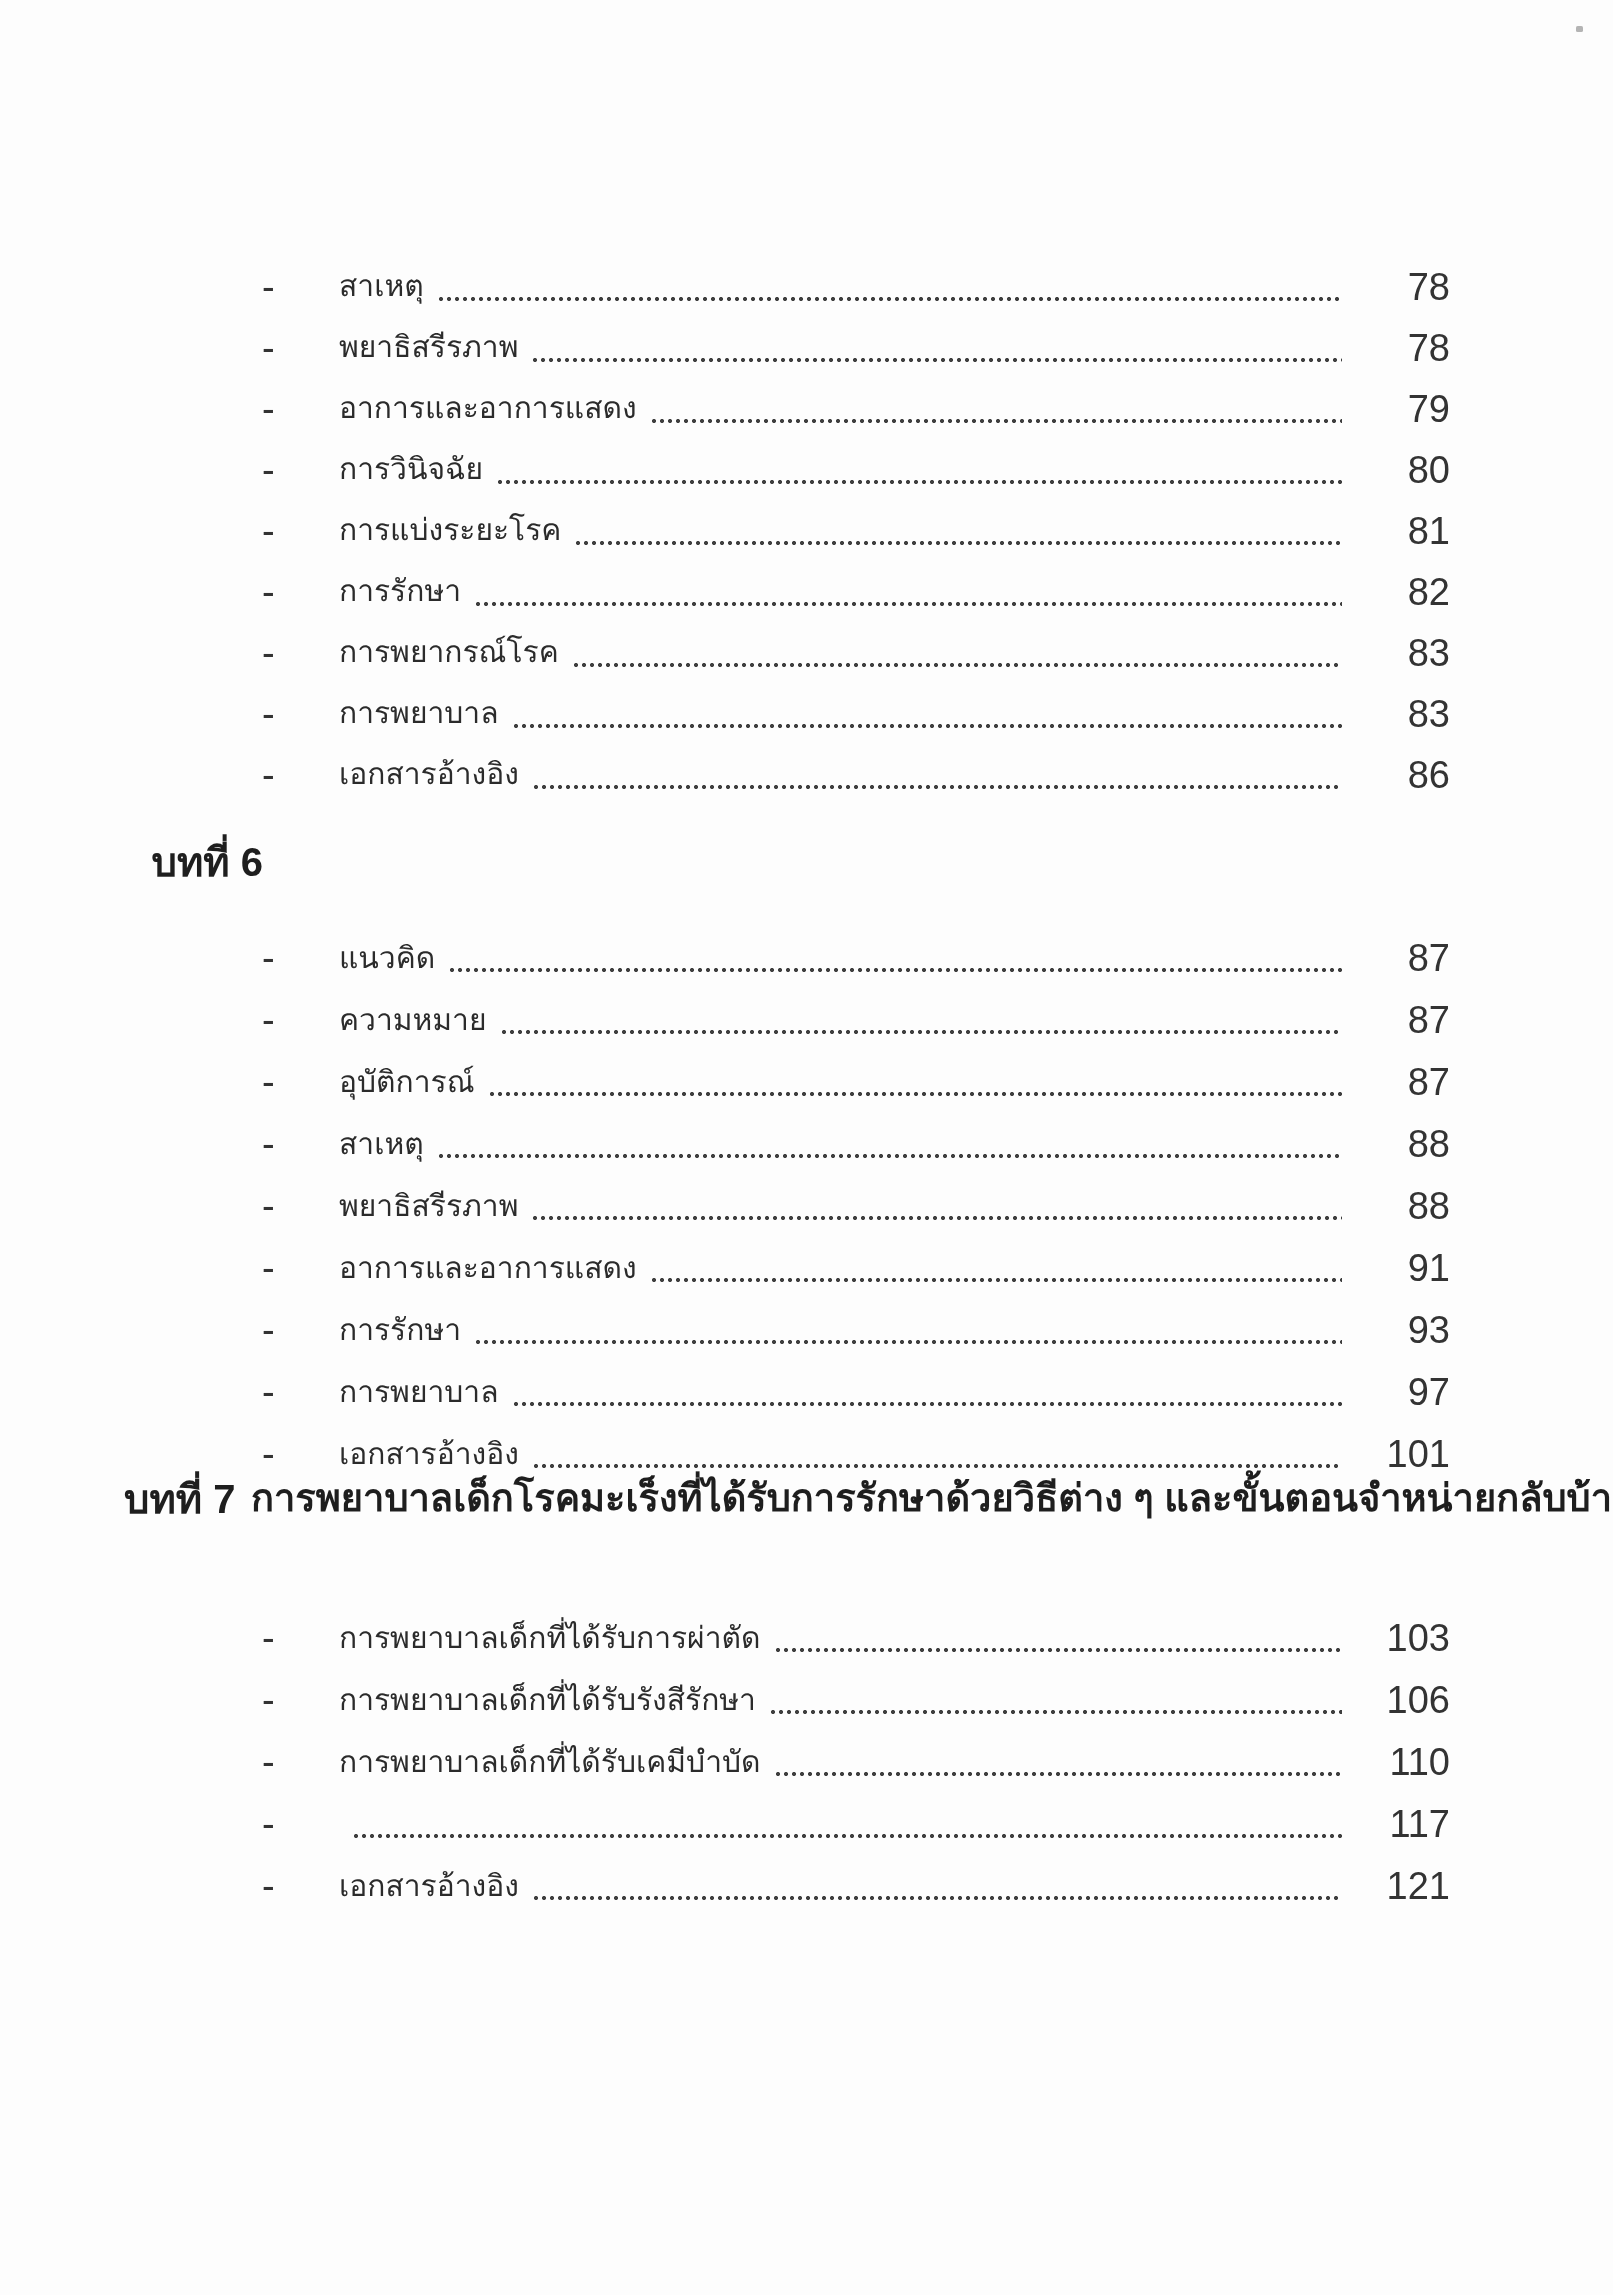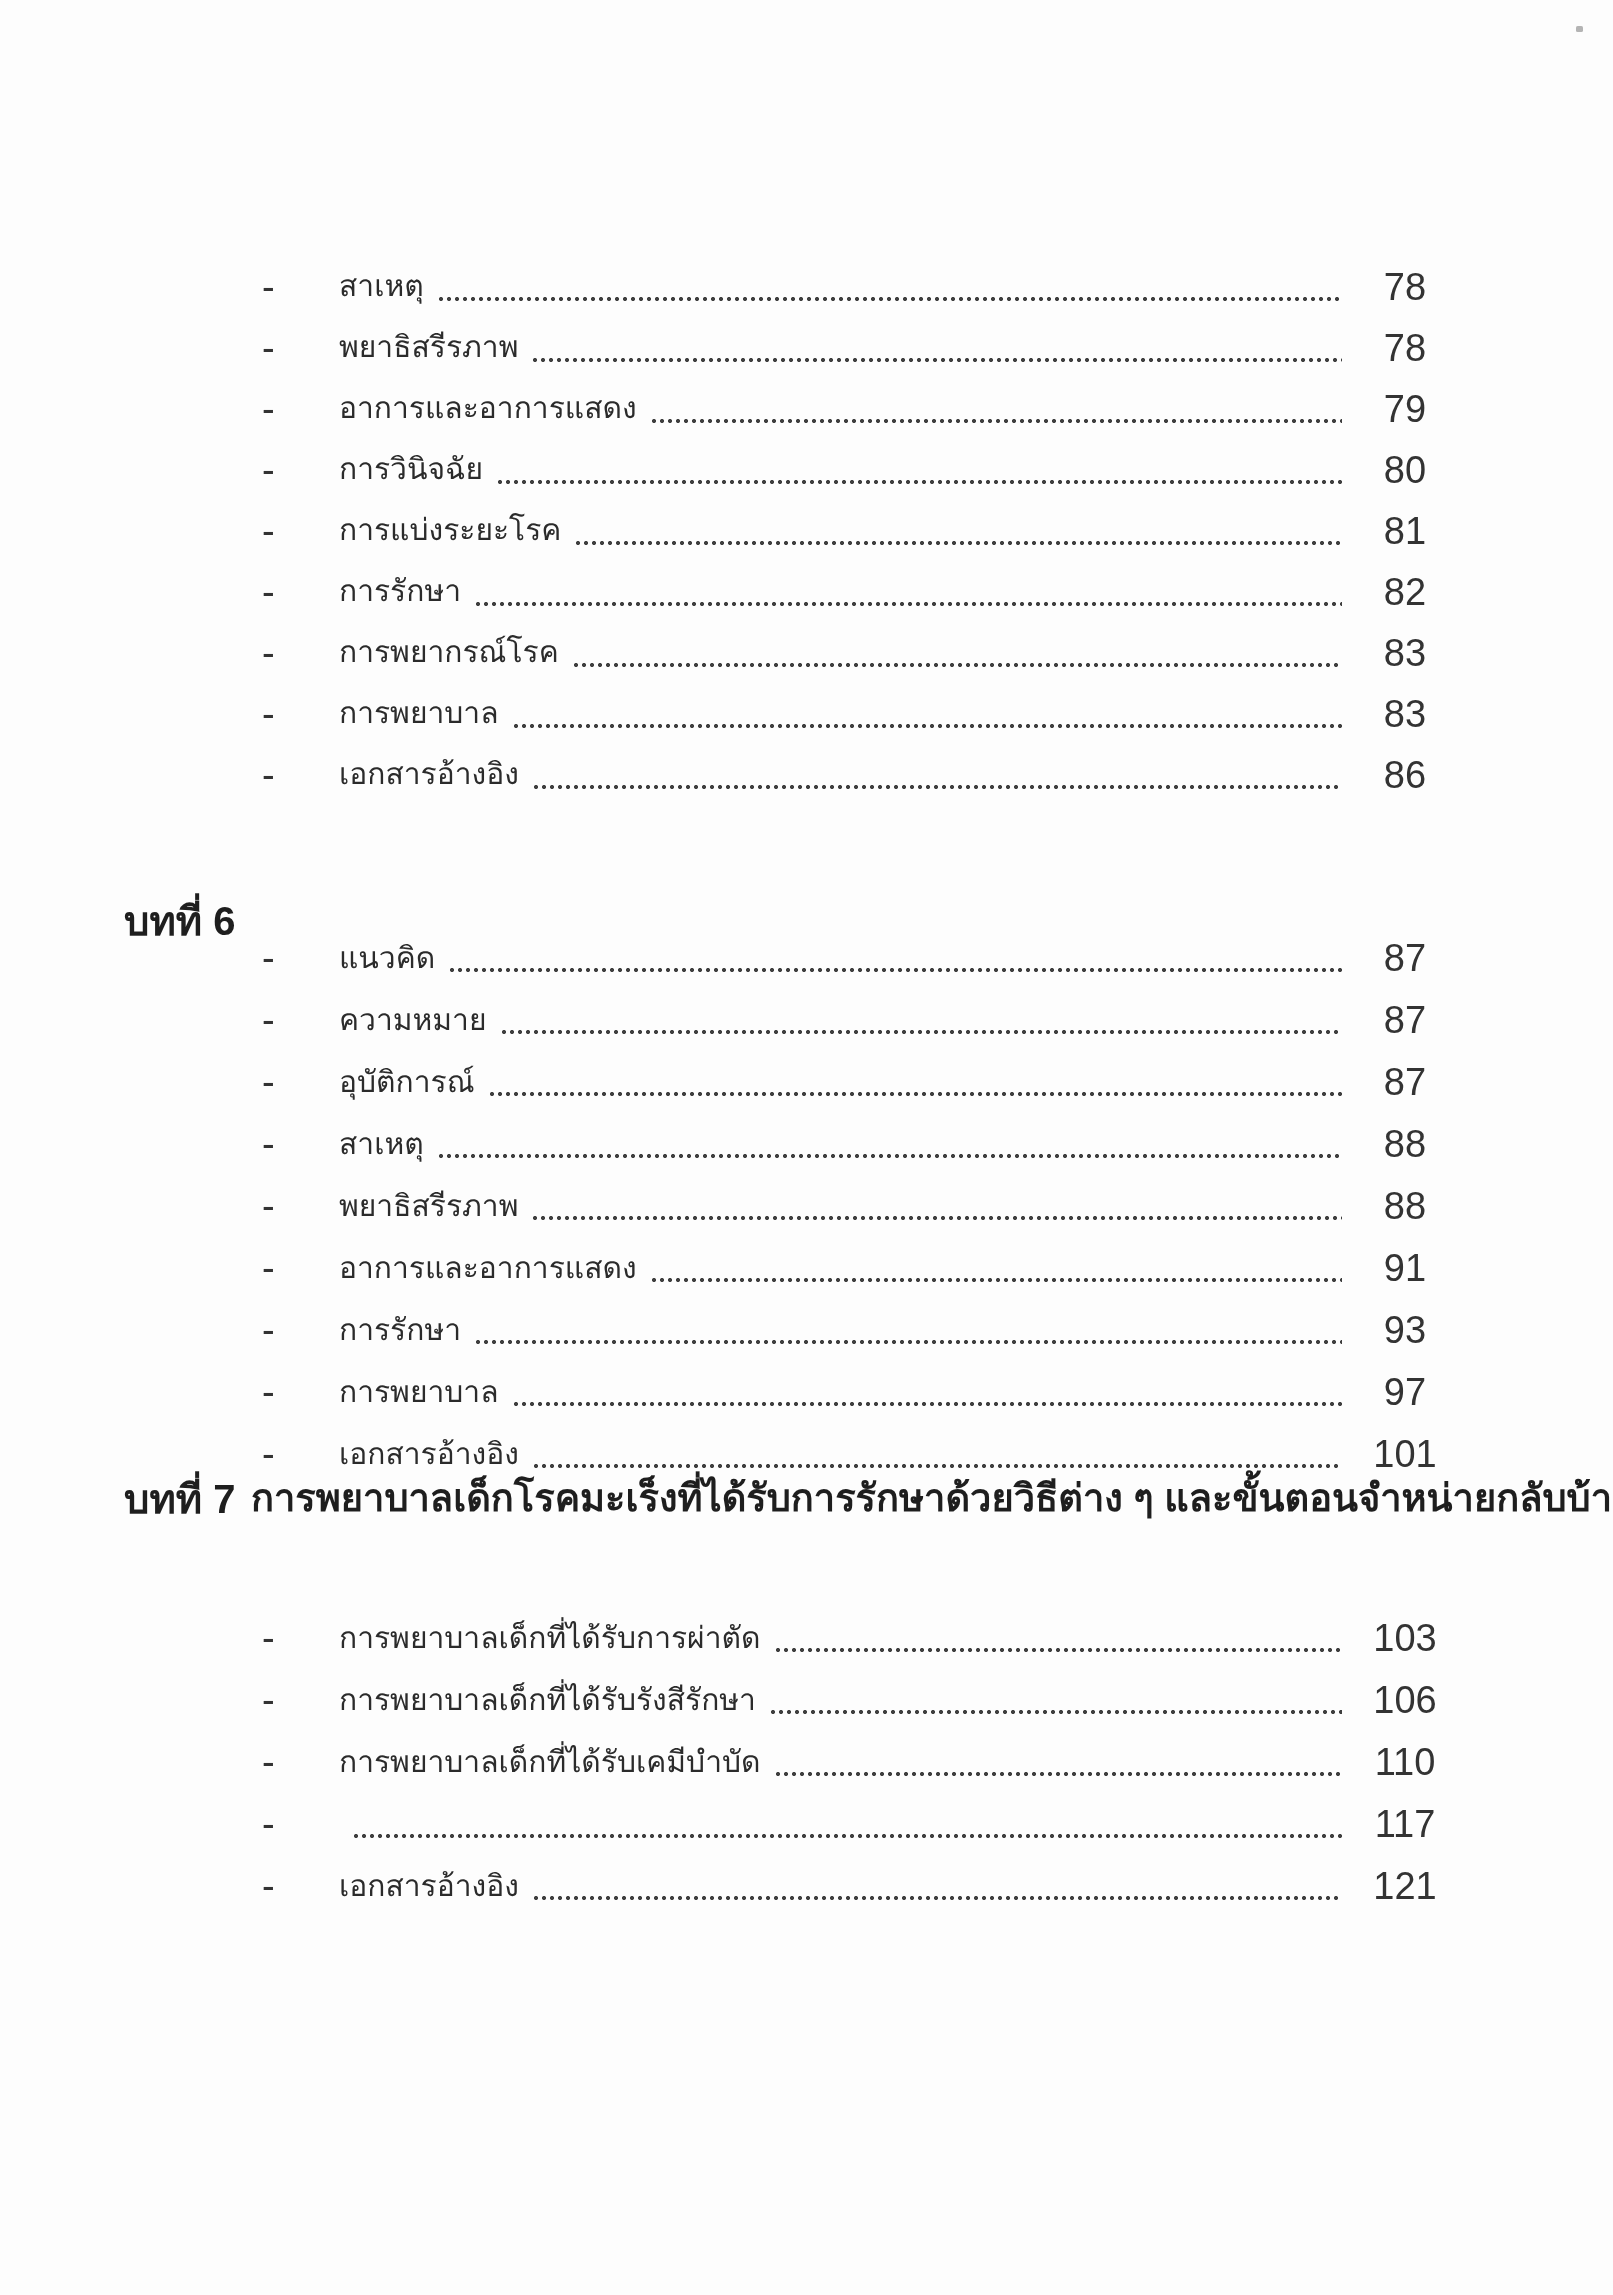--- a/index.html
+++ b/index.html
@@ -11,40 +11,40 @@
     overflow:hidden;
     font-family:"Liberation Sans",sans-serif;
     color:#2b2b2b;
   }
   
   .speck{position:absolute;left:1576px;top:26px;width:7.2px;height:5.6px;
          background:#9b9b9b;border-radius:1.6px;opacity:.75;}
 
   .rows{position:absolute;left:0;right:0;}
   .block-sec1{top:256px;}
-  .block-ch6h{top:890px;}
+  .block-ch6h{top:831px;text-align:right;}
   .block-sec6{top:927px;}
   .block-ch7h{top:1468px;}
   .block-sec7{top:1607px;}
 
   .row{display:flex;align-items:center;height:61px;padding-right:163px;}
   .p77 .row{height:62px;}
 
   .dash{flex:none;width:77px;margin-left:262px;font-size:38px;line-height:1;color:#333;}
   .label{flex:none;white-space:nowrap;font-size:30px;line-height:1.15;color:#2b2b2b;}
   .leader{
     flex:1;min-width:0;height:8px;
     margin:0 17.6px 0 13px;
     transform:translateY(12px);
     background-image:radial-gradient(circle,#3f3f3f 1.8px,rgba(0,0,0,0) 2.3px);
     background-size:8px 8px;
     background-repeat:repeat-x;
     background-position:left center;
   }
-  .page-num{flex:none;width:90px;text-align:center;font-size:38px;line-height:1;color:#333;}
+  .page-num{flex:none;width:90px;text-align:right;font-size:38px;line-height:1;color:#333;}
 
   .heading{
     position:absolute;left:0;right:0;
     display:flex;align-items:center;height:61px;
     font-weight:bold;font-size:40px;line-height:1.15;
     color:#1e1e1e;white-space:nowrap;
   }
   .heading .ch-label{flex:none;margin-left:124px;}
   .h6 .ch-label{width:139px;}
   .h7 .ch-label{width:127px;}

